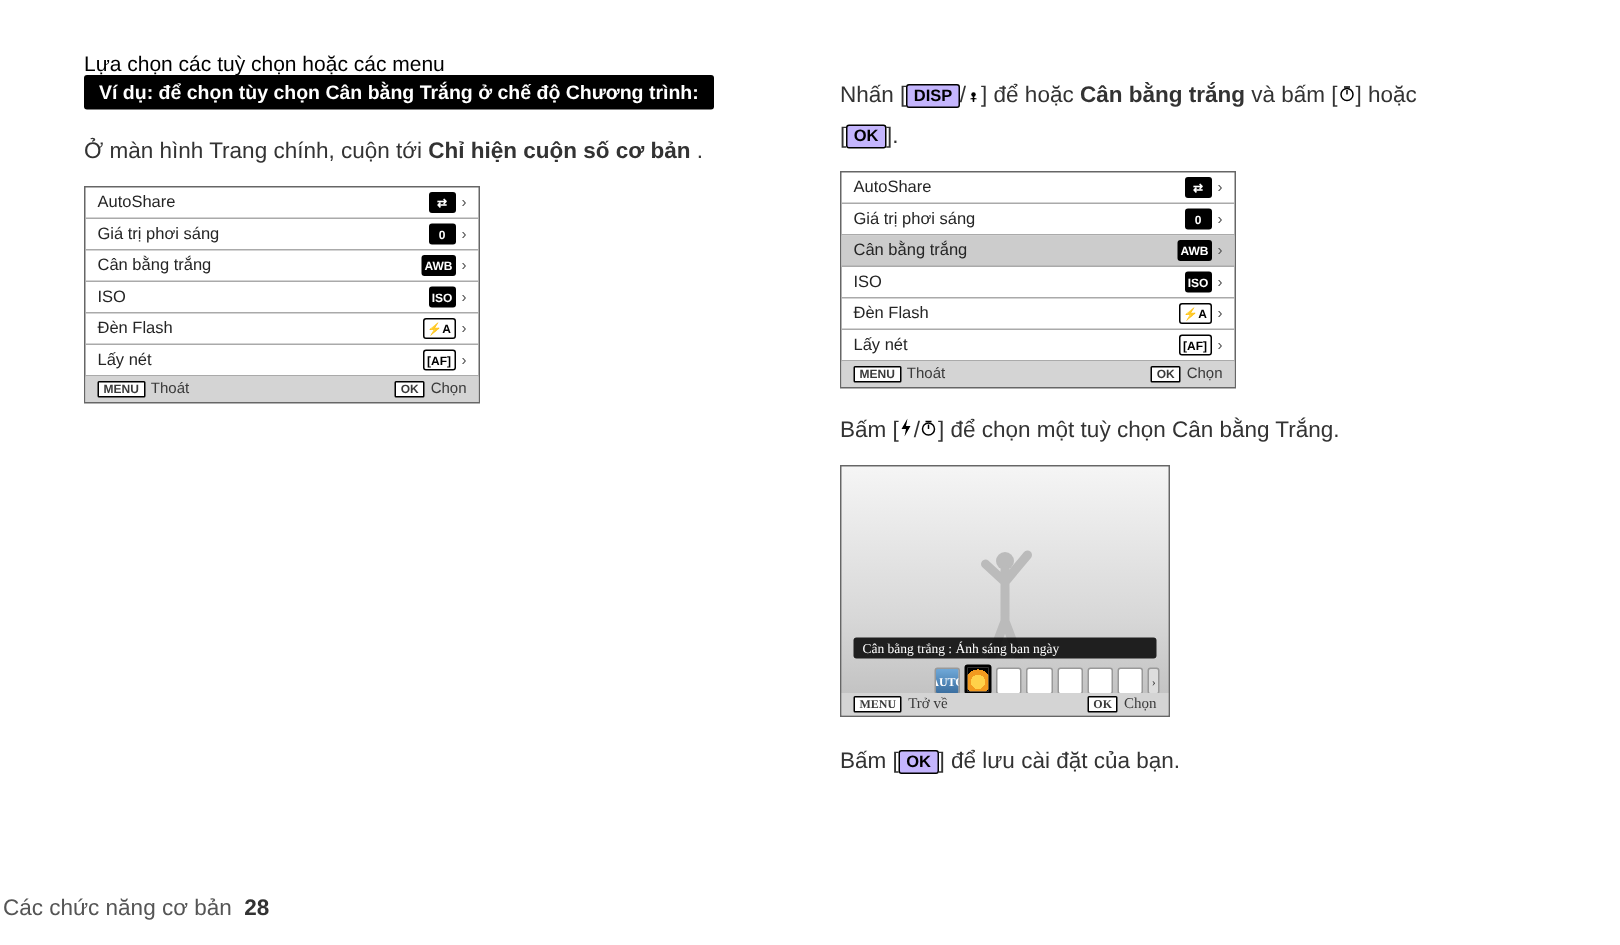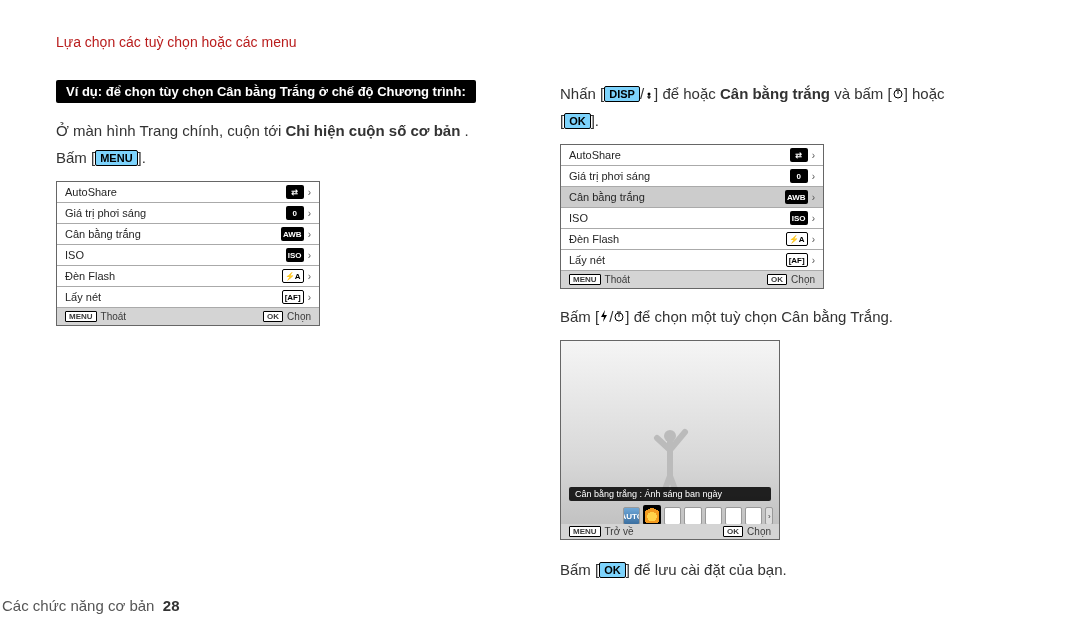--- a/index.html
+++ b/index.html
@@ -9,22 +9,21 @@
     background: #fff;
     font-family: Arial, "Helvetica Neue", sans-serif;
     color: #3a3a3a;
     position: relative;
   }
   .page {
     padding: 34px 56px 0 56px;
   }
   .header-title {
     font-size: 14px;
-    color: #b91c1c;
-    margin-bottom: 30px;
+    color: #000000;
   }
   .columns {
     display: flex;
     gap: 40px;
   }
   .col-left { width: 470px; }
   .col-right { width: 470px; }
 
   .black-band {
     background: #000;
@@ -47,21 +46,21 @@
   .btn-box {
     display: inline-block;
     border: 1px solid #000;
     border-radius: 2px;
     padding: 0 4px;
     font-size: 11px;
     font-weight: bold;
     font-family: Arial, sans-serif;
     line-height: 14px;
     vertical-align: 1px;
-    background: #7dd3fc;
+    background: #c4b5fd;
     color: #000;
   }
 
   .menu-panel {
     width: 264px;
     border: 1px solid #666;
     margin-top: 10px;
     font-size: 11px;
     background: #fff;
   }
@@ -117,26 +116,27 @@
     border: 1px solid #000;
     background: #fff;
     font-size: 8px;
     font-weight: bold;
     padding: 0 3px;
     border-radius: 1px;
   }
 
   .preview-panel {
     width: 220px;
-    height: 200px;
+    height: 168px;
     border: 1px solid #666;
     margin-top: 10px;
     background: linear-gradient(#f5f5f5 0%, #d8d8d8 60%, #bdbdbd 100%);
     position: relative;
     overflow: hidden;
+    font-family: Liberation Serif, serif;
   }
   .figure-sil {
     position: absolute;
     bottom: 38px;
     left: 50%;
     transform: translateX(-50%);
     width: 50px;
     height: 75px;
   }
   .figure-sil svg { display: block; }
@@ -217,23 +217,20 @@
 
   <div class="columns">
 
     <div class="col-left">
       <div class="black-band">Ví dụ: để chọn tùy chọn Cân bằng Trắng ở chế độ Chương trình:</div>
 
       <div class="body-line">
         <span>Ở màn hình Trang chính, cuộn tới </span>
         <span class="bold">Chỉ hiện cuộn số cơ bản</span>
         <span>  .</span>
-      </div>
-      <div class="body-line">
-        <span>Bấm [</span><span class="btn-box">MENU</span><span>].</span>
       </div>
 
       <div class="menu-panel">
         <div class="menu-row">
           <span class="menu-label">AutoShare</span>
           <span class="menu-value">
               <span class="value-icon">⇄</span>
               <span class="chev">›</span>
             </span>
         </div>

